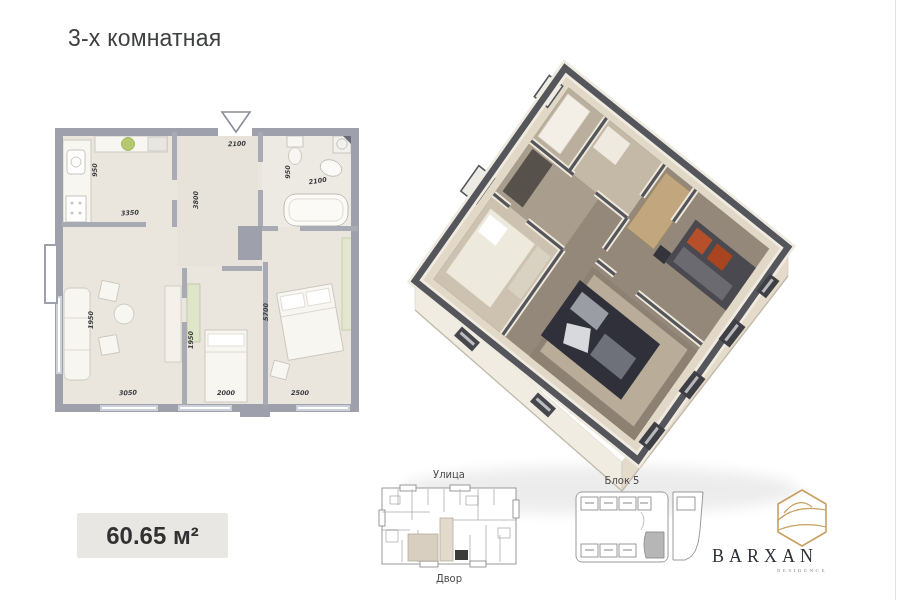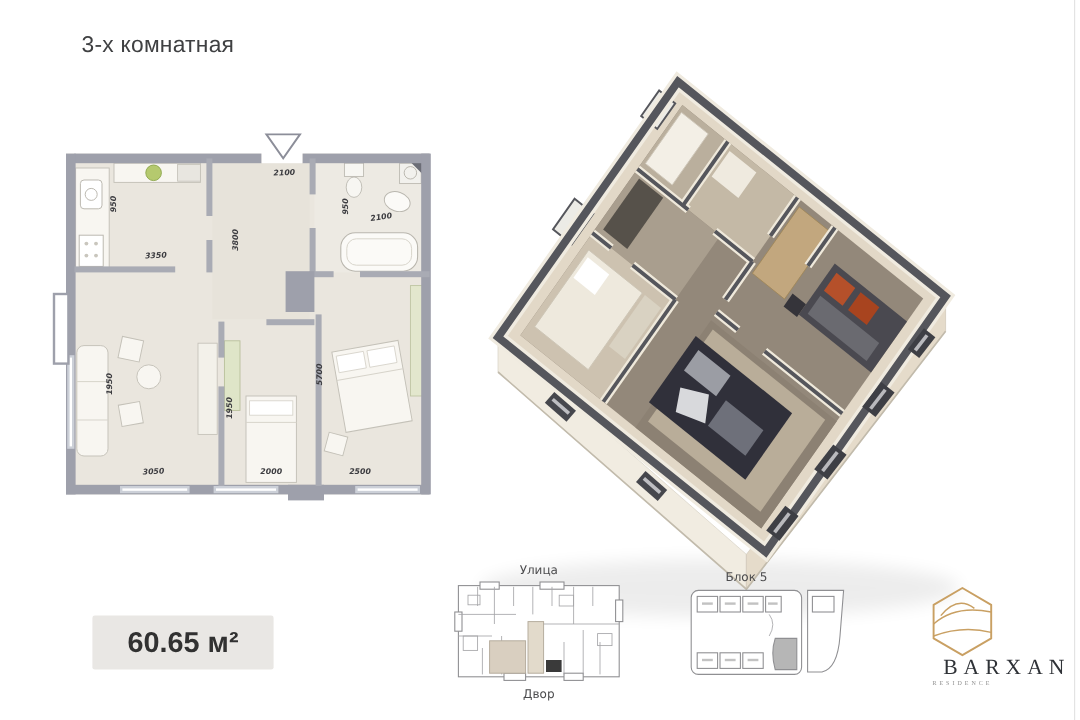--- a/index.html
+++ b/index.html
@@ -1,23 +1,23 @@
 <!DOCTYPE html>
 <html><head>
 <meta charset="utf-8">
 <style>
   html,body{margin:0;padding:0;background:#ffffff;}
   .page{position:relative;width:900px;height:600px;background:#ffffff;overflow:hidden;
         font-family:"Liberation Sans",sans-serif;}
-  .page-title{position:absolute;left:68px;top:26px;font-size:19px;line-height:24px;
+  .page-title{position:absolute;left:68px;top:26px;font-size:23px;line-height:24px;
         color:#3f4042;letter-spacing:.2px;}
   .area-badge{position:absolute;left:77px;top:513px;width:151px;height:45px;background:#e9e7e4;
         border-radius:2px;display:flex;align-items:center;justify-content:center;
         font-size:24px;font-weight:bold;color:#313131;}
-  .logo-text{position:absolute;left:712px;top:546px;width:180px;text-align:right;
+  .logo-text{position:absolute;left:712px;top:546px;width:180px;text-align:left;
         font-family:"Liberation Serif",serif;font-size:18px;letter-spacing:5px;
         color:#2f3237;font-weight:500;}
   .logo-sub{position:absolute;left:712px;top:568px;width:180px;text-align:center;
         font-family:"Liberation Serif",serif;font-size:5px;letter-spacing:2.5px;
         color:#8f8f8f;}
   .edge-line{position:absolute;right:4px;top:0;width:1px;height:600px;background:#e3e3e3;}
   svg{position:absolute;left:0;top:0;}
   svg text{font-family:"DejaVu Sans",sans-serif;}
   .dim{font-size:6.5px;font-style:italic;fill:#3c3c40;font-weight:600;}
   .mini-label{font-size:10px;fill:#4c4c4e;}

